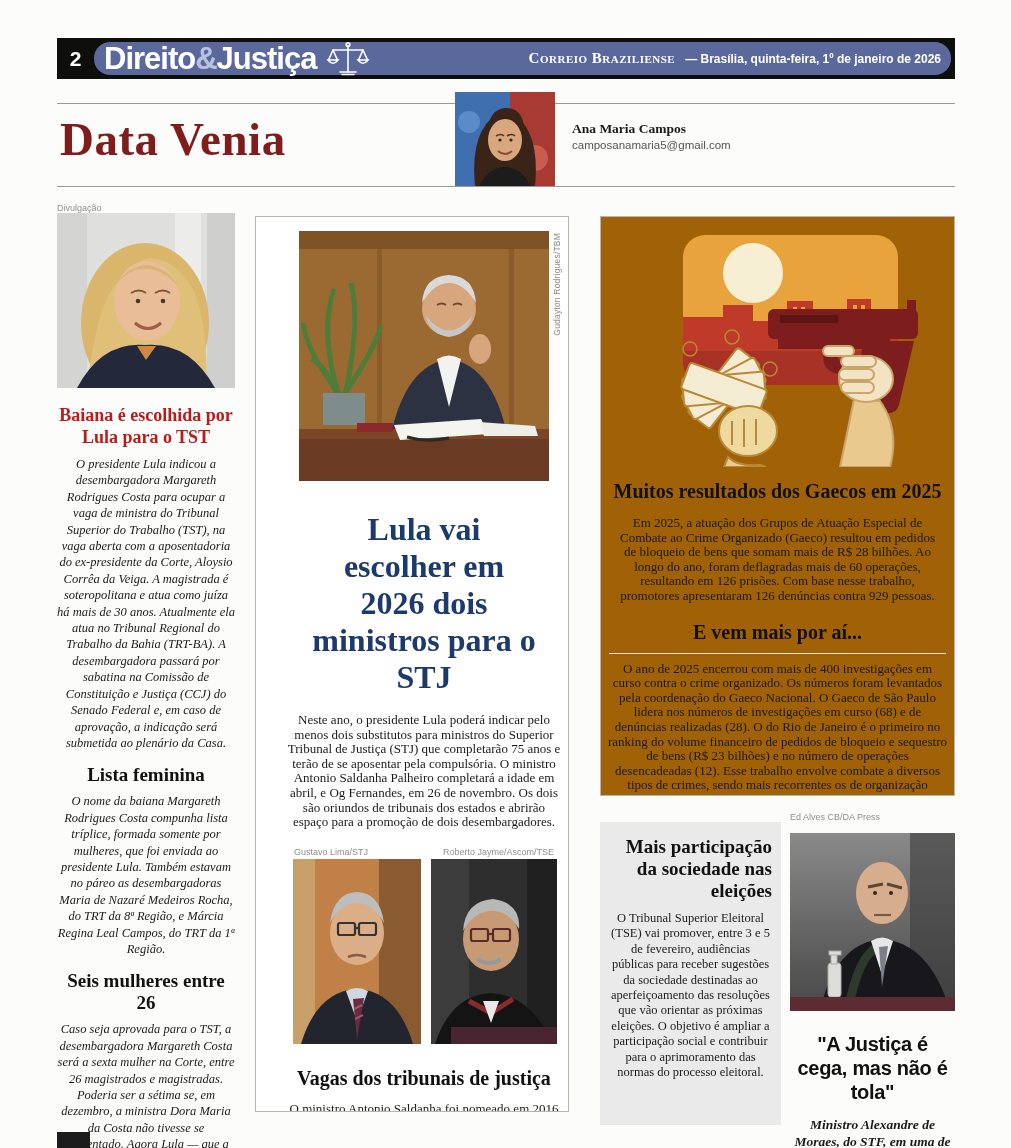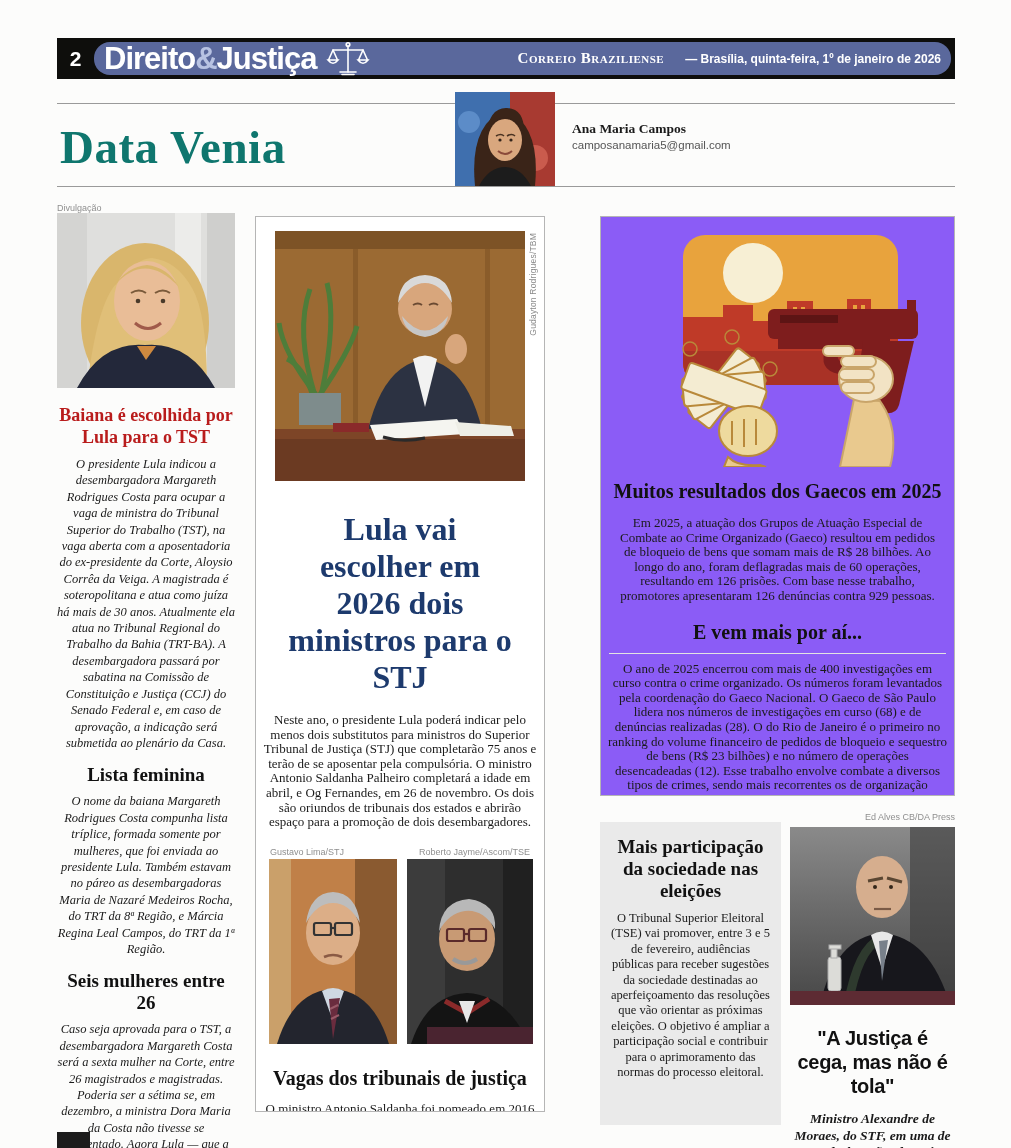--- a/index.html
+++ b/index.html
@@ -13,72 +13,72 @@
   h1,h2,h3,p{margin:0;}
 
   
   .header{left:57px;top:38px;width:898px;height:41px;background:#0e0e0c;display:flex;align-items:stretch;}
   .pagenum{width:37px;display:flex;align-items:center;justify-content:center;color:#fff;
     font:bold 21px "Liberation Sans",sans-serif;}
   .bluebar{flex:1;margin:4px 4px 4px 0;background:#5a689c;display:flex;align-items:center;padding:0 10px;border-radius:16px;}
   .logo{font:bold 31px "Liberation Sans",sans-serif;color:#fff;letter-spacing:-1px;white-space:nowrap;line-height:1;}
   .logo .amp{color:#b7c2e2;}
   .scales{margin-left:10px;flex:0 0 auto;}
-  .mast-right{margin-left:auto;color:#fff;white-space:nowrap;display:flex;align-items:baseline;gap:21px;}
+  .mast-right{margin-left:auto;color:#fff;white-space:nowrap;display:flex;align-items:baseline;gap:10px;}
   .mast-brand{font-family:"Liberation Serif",serif;font-weight:bold;font-size:15px;font-variant:small-caps;letter-spacing:.5px;}
   .mast-date{font:bold 12px "Liberation Sans",sans-serif;}
 
   
   .rule{left:57px;width:898px;height:1px;background:#9a9a9a;}
-  .datavenia{left:60px;top:124px;font-size:47px;line-height:1;color:#0f766e;letter-spacing:.5px;}
+  .datavenia{left:60px;top:116px;font-size:47px;line-height:1;color:#7f1d1d;letter-spacing:.5px;}
   .author-photo{left:455px;top:92px;}
   .author-name{left:572px;top:121px;font-weight:bold;font-size:13.5px;}
   .author-email{left:572px;top:139px;font:11.5px "Liberation Sans",sans-serif;color:#555;}
 
   
   .credit-sm{font:9px "Liberation Sans",sans-serif;color:#8f8f8f;}
   .sub{font-weight:bold;color:#111;text-align:center;}
 
   
   .colL{left:57px;top:203px;width:178px;text-align:center;}
   .colL .credit-sm{text-align:left;margin-bottom:0;}
   .l-head{font-size:18px;line-height:22px;color:#b91c1c;margin:12px 0 8px;}
   .l-body{font-size:12.5px;line-height:16.4px;font-style:italic;}
   .l-sub{font-size:19px;line-height:22px;margin:13px 0 7px;}
 
   
-  .center-box{left:255px;top:216px;width:288px;height:894px;border:1px solid #b5b5b5;background:#fff;overflow:hidden;text-align:center;}
+  .center-box{left:255px;top:216px;width:288px;height:894px;border:1px solid #b5b5b5;background:#fff;overflow:hidden;text-align:center;padding-left:24px;}
   .c-photo-wrap{position:relative;width:250px;margin:14px auto 0;}
   .v-credit{position:absolute;right:-13px;top:2px;writing-mode:vertical-rl;transform:rotate(180deg);
     font:8.5px "Liberation Sans",sans-serif;color:#8a8a8a;letter-spacing:.2px;}
   .c-head{font-weight:bold;font-size:32px;line-height:37px;color:#1d3a6d;width:232px;margin:26px auto 0;}
   .c-body{font-size:13px;line-height:14.6px;width:274px;margin:17px auto 0;}
   .c-credits{display:flex;justify-content:space-between;margin:17px 14px 2px;}
   .c-photos{display:flex;gap:10px;margin:2px 0 0 13px;}
   .c-sub{font-size:20px;line-height:24px;margin:22px 0 0;}
   .c-body2{font-size:13px;line-height:14.6px;width:272px;margin:12px auto 0;}
 
   
-  .right-box{left:600px;top:216px;width:353px;height:578px;border:1px solid #b5b5b5;background:#8b5cf6;overflow:hidden;text-align:center;}
+  .right-box{left:600px;top:216px;width:353px;height:578px;border:1px solid #b5b5b5;background:#a16207;overflow:hidden;text-align:center;}
   .g-illo{display:block;margin:12px auto 0;}
   .g-head{font-size:20px;line-height:24px;margin:12px 0 0;}
   .g-body{font-size:13px;line-height:14.6px;width:330px;margin:13px auto 0;}
   .g-sub{font-size:20px;line-height:24px;margin:16px 0 0;}
   .g-rule{height:1px;background:#e3e3e3;margin:9px 8px 0;}
   .g-body2{font-size:13px;line-height:14.6px;width:340px;margin:8px auto 0;}
 
   
   .tse-box{left:600px;top:822px;width:181px;height:303px;background:#eaeaea;box-sizing:border-box;
     padding:14px 9px;text-align:center;overflow:hidden;}
-  .t-head{font-weight:bold;font-size:19px;line-height:22px;color:#111;}
+  .t-head{font-weight:bold;font-size:19px;line-height:22px;color:#111;text-align:right;}
   .t-body{font-size:12.5px;line-height:15.4px;margin-top:9px;}
 
   
   .moraes{left:790px;top:812px;width:165px;text-align:center;}
-  .moraes .credit-sm{text-align:right;margin-bottom:5px;}
+  .moraes .credit-sm{text-align:left;margin-bottom:11px;}
   .m-quote{font:bold 20px/24px "Liberation Sans",sans-serif;color:#111;letter-spacing:-.3px;margin-top:17px;}
   .m-attr{font-weight:bold;font-style:italic;font-size:13.5px;line-height:16.5px;margin-top:13px;}
 
   .footer-stub{left:57px;top:1132px;width:33px;height:16px;background:#1c1c1c;}
 </style>
 </head>
 <body>
 
 <div class="abs header">
   <div class="pagenum">2</div>

